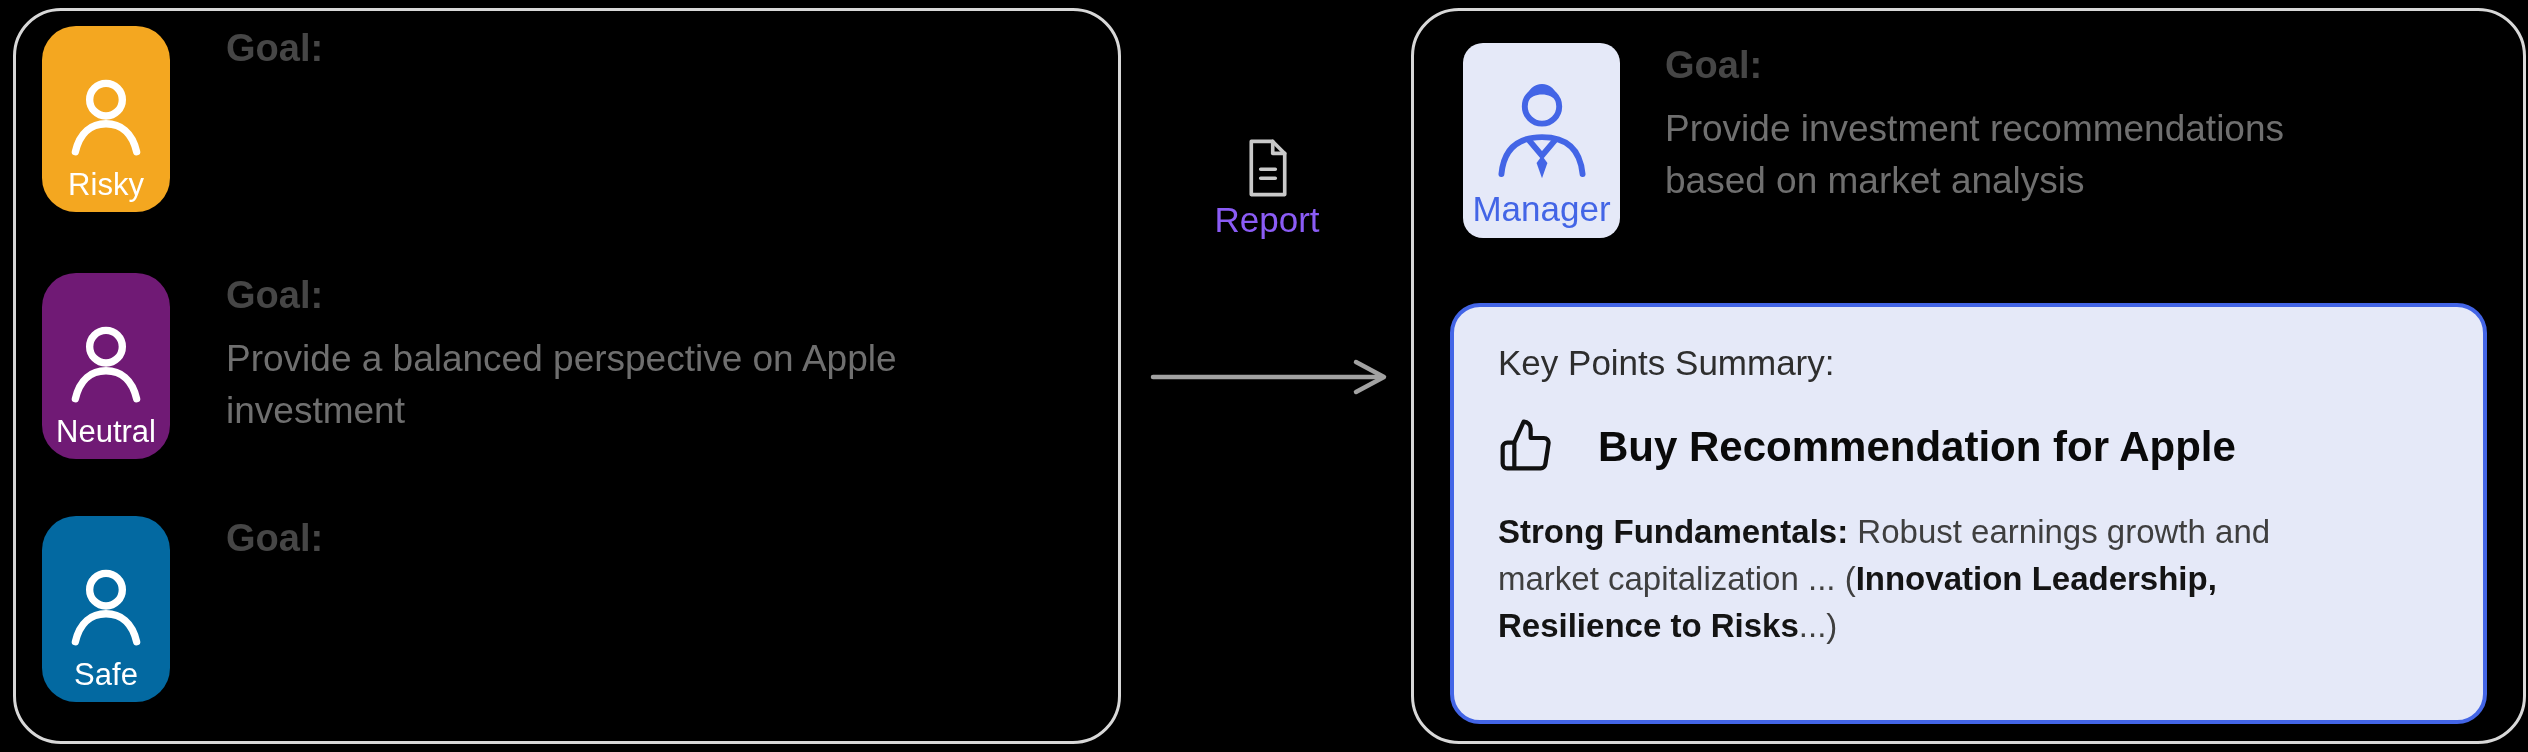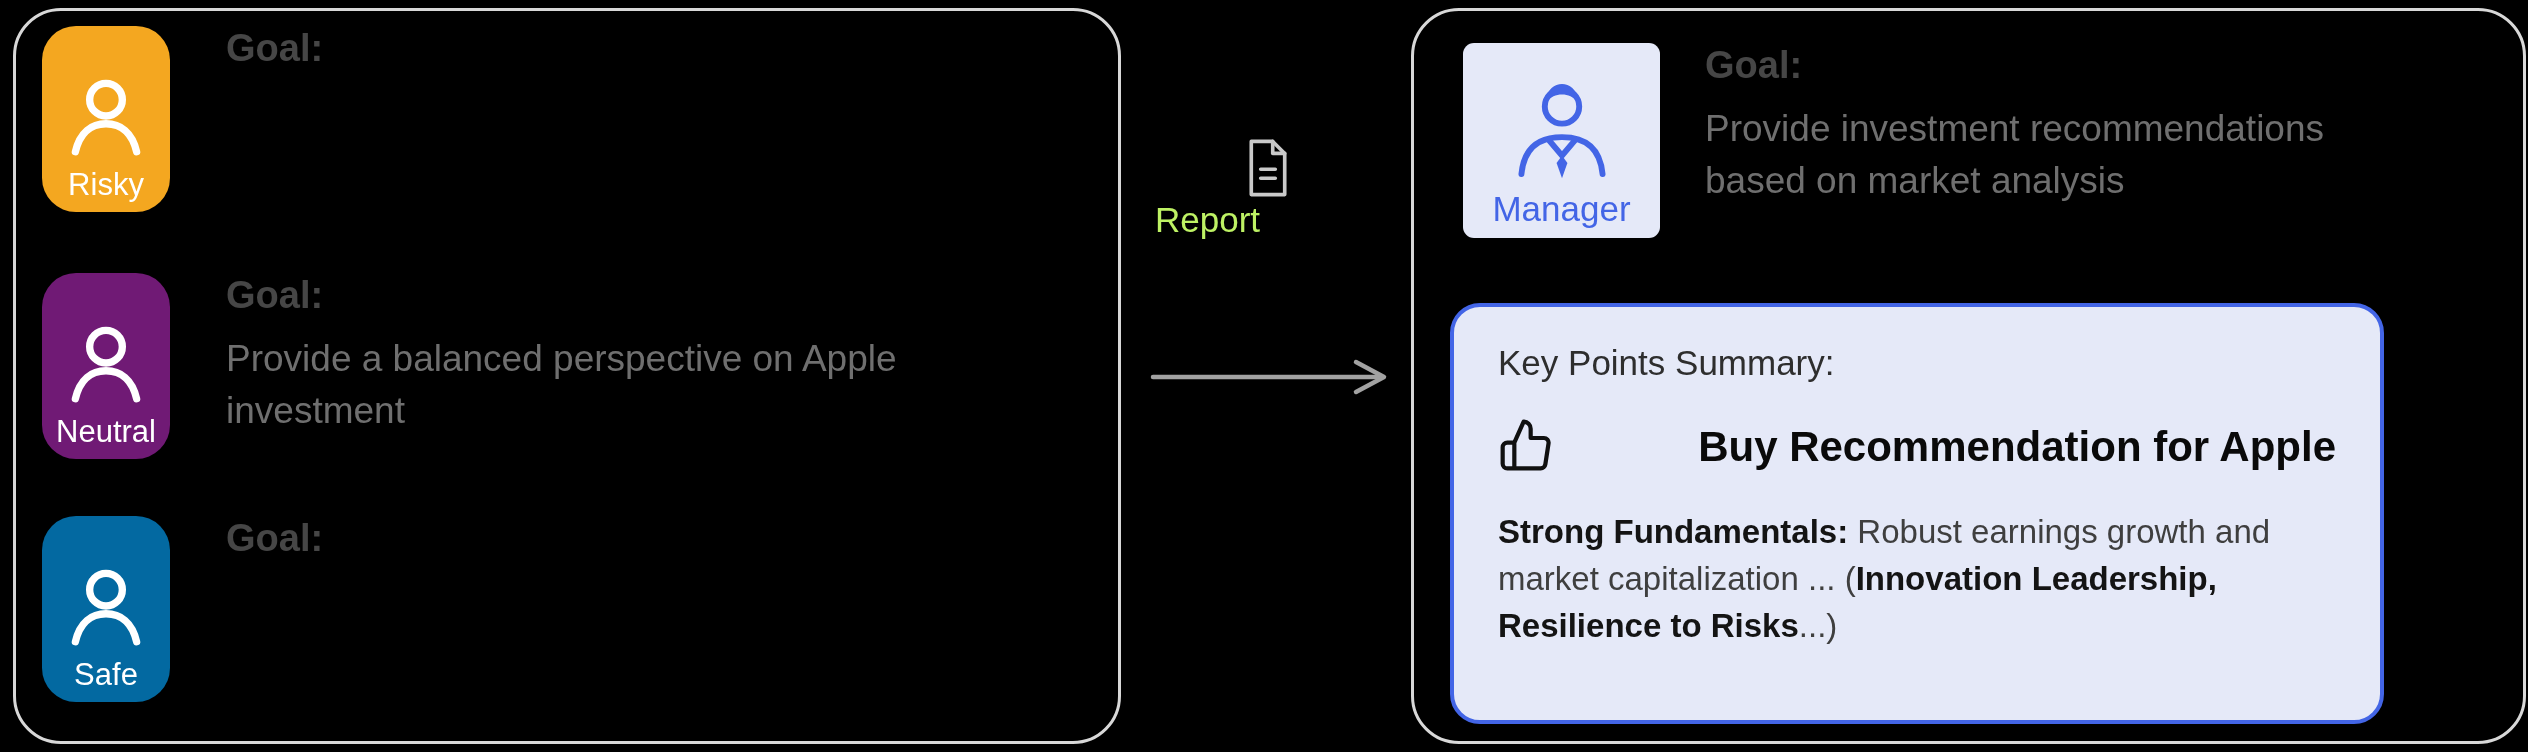--- a/index.html
+++ b/index.html
@@ -19,38 +19,38 @@
               align-items:center;justify-content:flex-end;flex:0 0 auto;padding-bottom:10px;box-sizing:border-box;}
   .agent-icon svg{width:98px;height:98px;display:block;margin-bottom:2px;}
   .agent-label{color:#fff;font-size:31px;line-height:1.1;}
   .goal-block{padding-top:2px;}
   .goal-heading{font-size:38px;font-weight:bold;color:#464646;margin:0 0 16px 0;line-height:1.1;}
   .goal-text{font-size:37px;color:#6f6f6f;line-height:1.42;max-width:700px;}
 
   
   .report-icon{position:absolute;left:1242px;top:138px;width:52px;height:60px;}
   .report-icon svg{width:100%;height:100%;display:block;}
-  .report-label{position:absolute;left:1155px;top:200px;width:224px;text-align:left;
-                font-size:35px;color:#bef264;}
+  .report-label{position:absolute;left:1155px;top:200px;width:224px;text-align:center;
+                font-size:35px;color:#8b5cf6;}
   .arrow-wrap{position:absolute;left:1150px;top:355px;width:244px;height:44px;}
   .arrow-wrap svg{width:100%;height:100%;display:block;}
 
   
   .manager-row{position:absolute;left:49px;top:32px;display:flex;gap:45px;align-items:flex-start;}
-  .manager-icon{width:197px;height:195px;border-radius:11px;background:#e5e9f8;display:flex;
+  .manager-icon{width:157px;height:195px;border-radius:20px;background:#e5e9f8;display:flex;
                 flex-direction:column;align-items:center;justify-content:flex-end;
                 flex:0 0 auto;padding-bottom:10px;box-sizing:border-box;}
   .manager-icon svg{width:118px;height:118px;display:block;}
   .manager-label{color:#4365e6;font-size:35px;line-height:1.1;}
 
   
-  .summary-box{position:absolute;left:36px;top:292px;width:934px;height:421px;box-sizing:border-box;
+  .summary-box{position:absolute;left:36px;top:292px;width:1037px;height:421px;box-sizing:border-box;
                background:#e5e9f8;border:4px solid #4365e6;border-radius:30px;padding:36px 44px;}
   .summary-title{font-size:35px;color:#2e2e2e;margin:0;}
-  .summary-headline{display:flex;align-items:center;gap:44px;margin-top:34px;justify-content:space-between;}
+  .summary-headline{display:flex;align-items:center;gap:44px;margin-top:34px;}
   .summary-headline svg{width:56px;height:56px;flex:0 0 auto;}
   .headline-text{font-size:42px;font-weight:bold;color:#0a0a0a;line-height:1.1;}
   .summary-body{margin-top:32px;font-size:33px;line-height:1.42;color:#3f3f3f;max-width:820px;}
   .summary-body b{color:#141414;}
 </style>
 </head>
 <body>
 
 <div class="stage">
 

